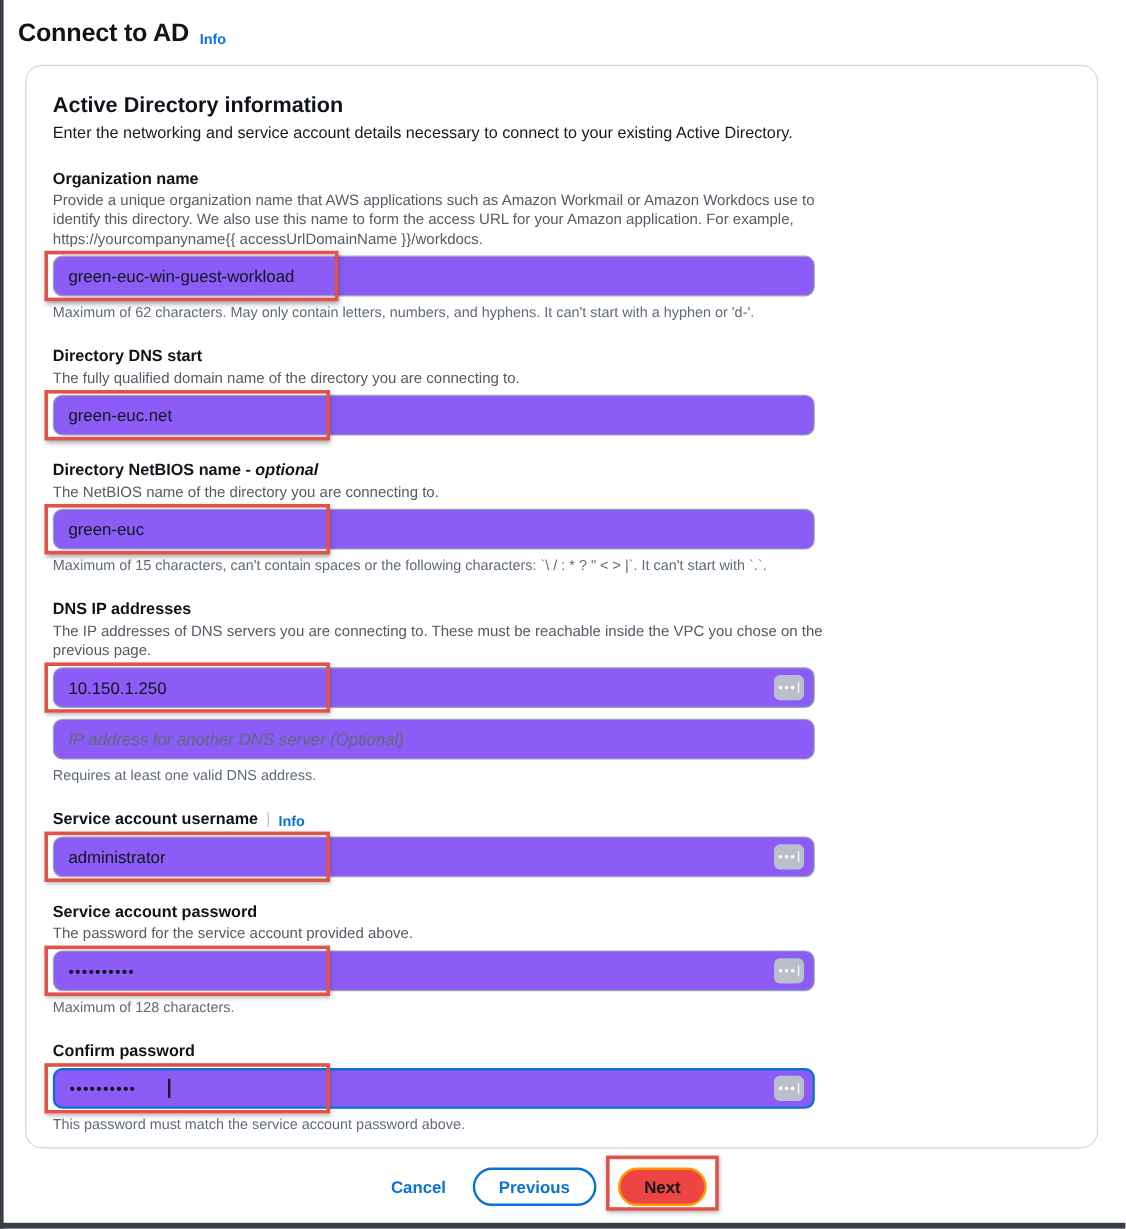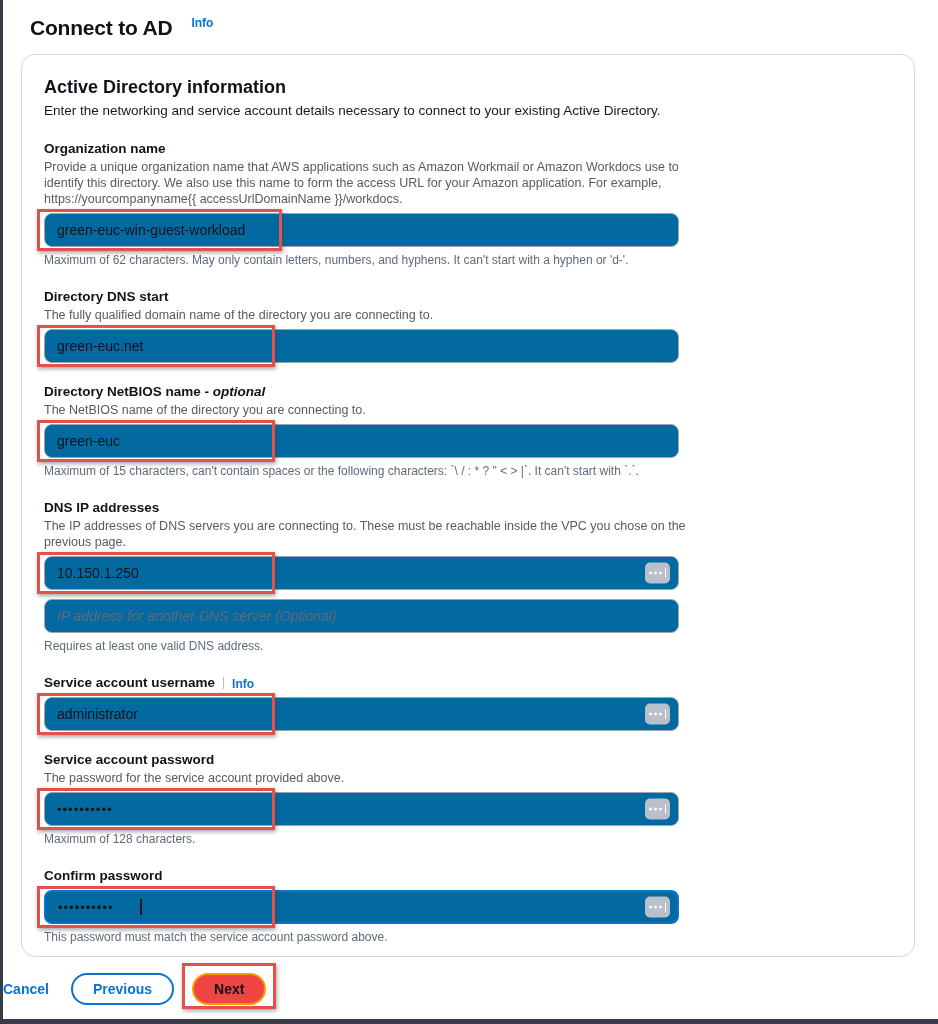--- a/index.html
+++ b/index.html
@@ -11,21 +11,21 @@
     overflow:hidden;
   }
   .screen {
     width:938px; height:1024px;
     border-left:3px solid #383d47;
     border-bottom:5px solid #383d47;
     background:#fff;
     overflow:hidden;
   }
   
-  .page-header { margin:16px 0 0 27px; display:flex; align-items:flex-start; gap:19px; }
+  .page-header { margin:16px 0 0 12px; display:flex; align-items:flex-end; gap:9px; }
   .page-title { font-size:21px; font-weight:bold; color:#0f141a; letter-spacing:-0.2px; }
   .info-link { font-size:12px; font-weight:bold; color:#0972d3; text-decoration:none; cursor:pointer; }
   
   .card {
     margin:14px 26px 16px 18px;
     width:894px; height:903px;
     border:1px solid #d5d9dd;
     border-radius:14px;
     background:#fff;
     padding:20px 22px 28px 22px;
@@ -43,21 +43,21 @@
   .constraint { font-size:12px; color:#5f6b7a; line-height:15px; margin-top:6px; }
   .input-wrap { position:relative; width:635px; margin-top:6px; }
   .input-wrap.stack2 { margin-top:9px; }
   .text-input {
     width:635px; height:34px;
     border:1px solid #9aa5b1;
     border-radius:8px;
     padding:0 34px 0 12px;
     font-family:"Liberation Sans", sans-serif;
     font-size:14px; color:#0f141a;
-    background:#0369a1;
+    background:#8b5cf6;
     outline:none;
   }
   .text-input.pw { letter-spacing:1px; font-size:13px; }
   .text-input.focused { border:2px solid #0972d3; }
   .text-input::placeholder { font-style:italic; color:#5f6b7a; }
   
   .autofill-icon {
     position:absolute; right:9px; top:50%;
     transform:translateY(-50%);
     width:25px; height:21px;
@@ -72,21 +72,21 @@
     position:absolute; pointer-events:none; z-index:3;
     border:3px solid #e0524a;
     box-shadow:1px 2px 4px rgba(60,60,60,0.45);
     left:-7px; top:-4px; height:42px; width:238px;
   }
   .redbox.w-org { width:245px; }
   .caret { position:absolute; left:96px; top:9px; width:1.5px; height:16px; background:#16191f; }
   
   .footer {
     margin-top:14px; padding-right:26px;
-    display:flex; justify-content:flex-start; align-items:center; gap:22px;
+    display:flex; justify-content:center; align-items:center; gap:22px;
   }
   .cancel-link { font-size:14px; font-weight:bold; color:#0972d3; text-decoration:none; cursor:pointer; }
   .btn {
     height:32px; border-radius:20px;
     font-family:"Liberation Sans", sans-serif;
     font-size:14px; font-weight:bold;
     padding:0 20px; cursor:pointer;
   }
   .btn-secondary { background:#fff; border:2px solid #0972d3; color:#0972d3; }
   .btn-primary { background:#ef4444; border:2px solid #ff9900; color:#0f141a; }

